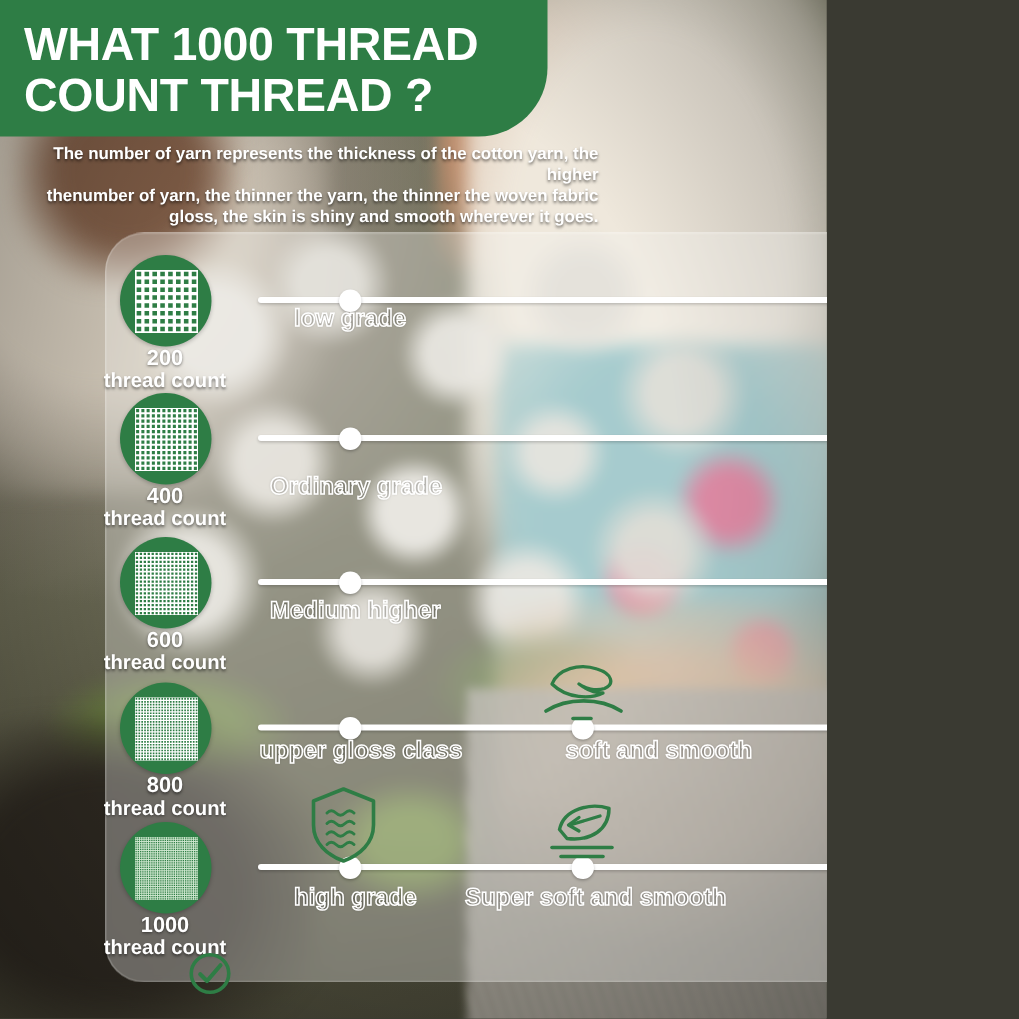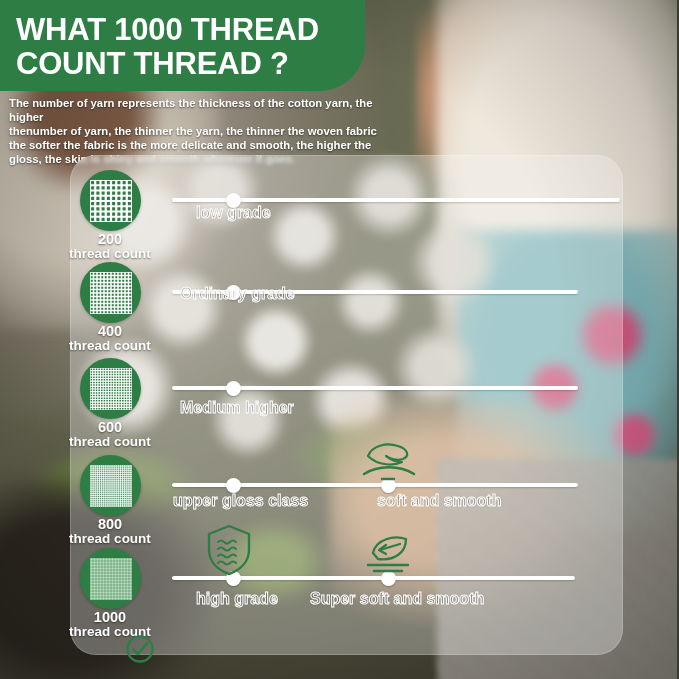--- a/index.html
+++ b/index.html
@@ -1,21 +1,21 @@
 <!DOCTYPE html>
 <html><head>
 <meta charset="utf-8">
 <style>
   html,body{margin:0;padding:0;}
   body{
     width:679px;height:679px;overflow:hidden;
     font-family:"Liberation Sans", sans-serif;
     background:#3a3a32;
   }
-  .stage{position:relative;width:677px;height:679px;overflow:hidden;}
+  .stage{position:relative;width:551px;height:679px;overflow:hidden;}
 
   
   .bg{position:absolute;inset:0;}
   .bg-base{position:absolute;inset:0;
     background:
       radial-gradient(circle at 12% 18%, #9f9489 0 12%, rgba(159,148,137,0) 38%),
       radial-gradient(circle at 88% 12%, #6d6f56 0 16%, rgba(109,111,86,0) 42%),
       linear-gradient(160deg,#4a4a3c 0%,#5b5a47 22%,#6b6a55 45%,#55543f 70%,#3e3d31 100%);
   }
   
@@ -78,21 +78,21 @@
   
   .banner{position:absolute;left:0;top:0;width:365px;height:91px;
     background:#2e7d45;border-bottom-right-radius:46px;border-top-right-radius:0;}
   .banner-title{position:absolute;left:16px;top:13px;width:340px;
     color:#ffffff;font-weight:bold;font-size:31px;line-height:34px;
     letter-spacing:-0.2px;}
   .banner-title .l2{display:block;}
 
   .intro{position:absolute;left:9px;top:96px;width:390px;
     color:#ffffff;font-size:11.3px;line-height:14px;font-weight:bold;
-    text-shadow:0 1px 2px rgba(0,0,0,.55);}
+    text-shadow:0 1px 2px rgba(0,0,0,.55);text-align:right;}
   .intro p{margin:0;}
 
   
   .panel{position:absolute;left:70px;top:155px;width:553px;height:500px;
     background:rgba(246,246,244,.33);
     border-radius:26px;
     backdrop-filter:blur(2px);
     box-shadow:inset 0 0 0 1px rgba(255,255,255,.18);}
 
   
@@ -139,21 +139,20 @@
 
   <div class="banner"></div>
   <div class="banner-title">
     <span>WHAT 1000 THREAD</span>
     <span class="l2">COUNT THREAD ?</span>
   </div>
 
   <div class="intro">
     <p>The number of yarn represents the thickness of the cotton yarn, the higher</p>
     <p>thenumber of yarn, the thinner the yarn, the thinner the woven fabric</p>
-    <p>the softer the fabric is the more delicate and smooth, the higher the</p>
     <p>gloss, the skin is shiny and smooth wherever it goes.</p>
   </div>
 
   <div class="panel"></div>
 
   <div id="rows-layer">
       <div class="row">
         <div class="track" style="left: 172px; top: 198px; width: 448px;"></div>
         <div class="dot" style="left: 225.5px; top: 192.5px;"></div>
         <div class="circle" style="left: 80px; top: 170px;">
@@ -208,21 +207,21 @@
             <line x1="0" y1="31.50" x2="42" y2="31.50" stroke="#ffffff" stroke-width="1.47"></line>
             <line x1="35.00" y1="0" x2="35.00" y2="42" stroke="#ffffff" stroke-width="1.47"></line>
             <line x1="0" y1="35.00" x2="42" y2="35.00" stroke="#ffffff" stroke-width="1.47"></line>
             <line x1="38.50" y1="0" x2="38.50" y2="42" stroke="#ffffff" stroke-width="1.47"></line>
             <line x1="0" y1="38.50" x2="42" y2="38.50" stroke="#ffffff" stroke-width="1.47"></line>
             <line x1="42.00" y1="0" x2="42.00" y2="42" stroke="#ffffff" stroke-width="1.47"></line>
             <line x1="0" y1="42.00" x2="42" y2="42.00" stroke="#ffffff" stroke-width="1.47"></line>
           </svg>
         </div>
         <div class="count" style="left: 50px; top: 324px; text-align: center;"><span class="n">400</span><span>thread count</span></div>
-        <div class="tag" style="left: 180px; top: 285px; text-align: right;">Ordinary grade</div>
+        <div class="tag" style="left: 180px; top: 316px; text-align: right;">Ordinary grade</div>
       </div>
       <div class="row">
         <div class="track" style="left: 172px; top: 386px; width: 406px;"></div>
         <div class="dot" style="left: 225.5px; top: 380.5px;"></div>
         <div class="circle" style="left: 80px; top: 358px;">
           <svg class="mesh" viewBox="0 0 42 42">
             <line x1="0.00" y1="0" x2="0.00" y2="42" stroke="#ffffff" stroke-width="1.1025"></line>
             <line x1="0" y1="0.00" x2="42" y2="0.00" stroke="#ffffff" stroke-width="1.1025"></line>
             <line x1="2.63" y1="0" x2="2.63" y2="42" stroke="#ffffff" stroke-width="1.1025"></line>
             <line x1="0" y1="2.63" x2="42" y2="2.63" stroke="#ffffff" stroke-width="1.1025"></line>

